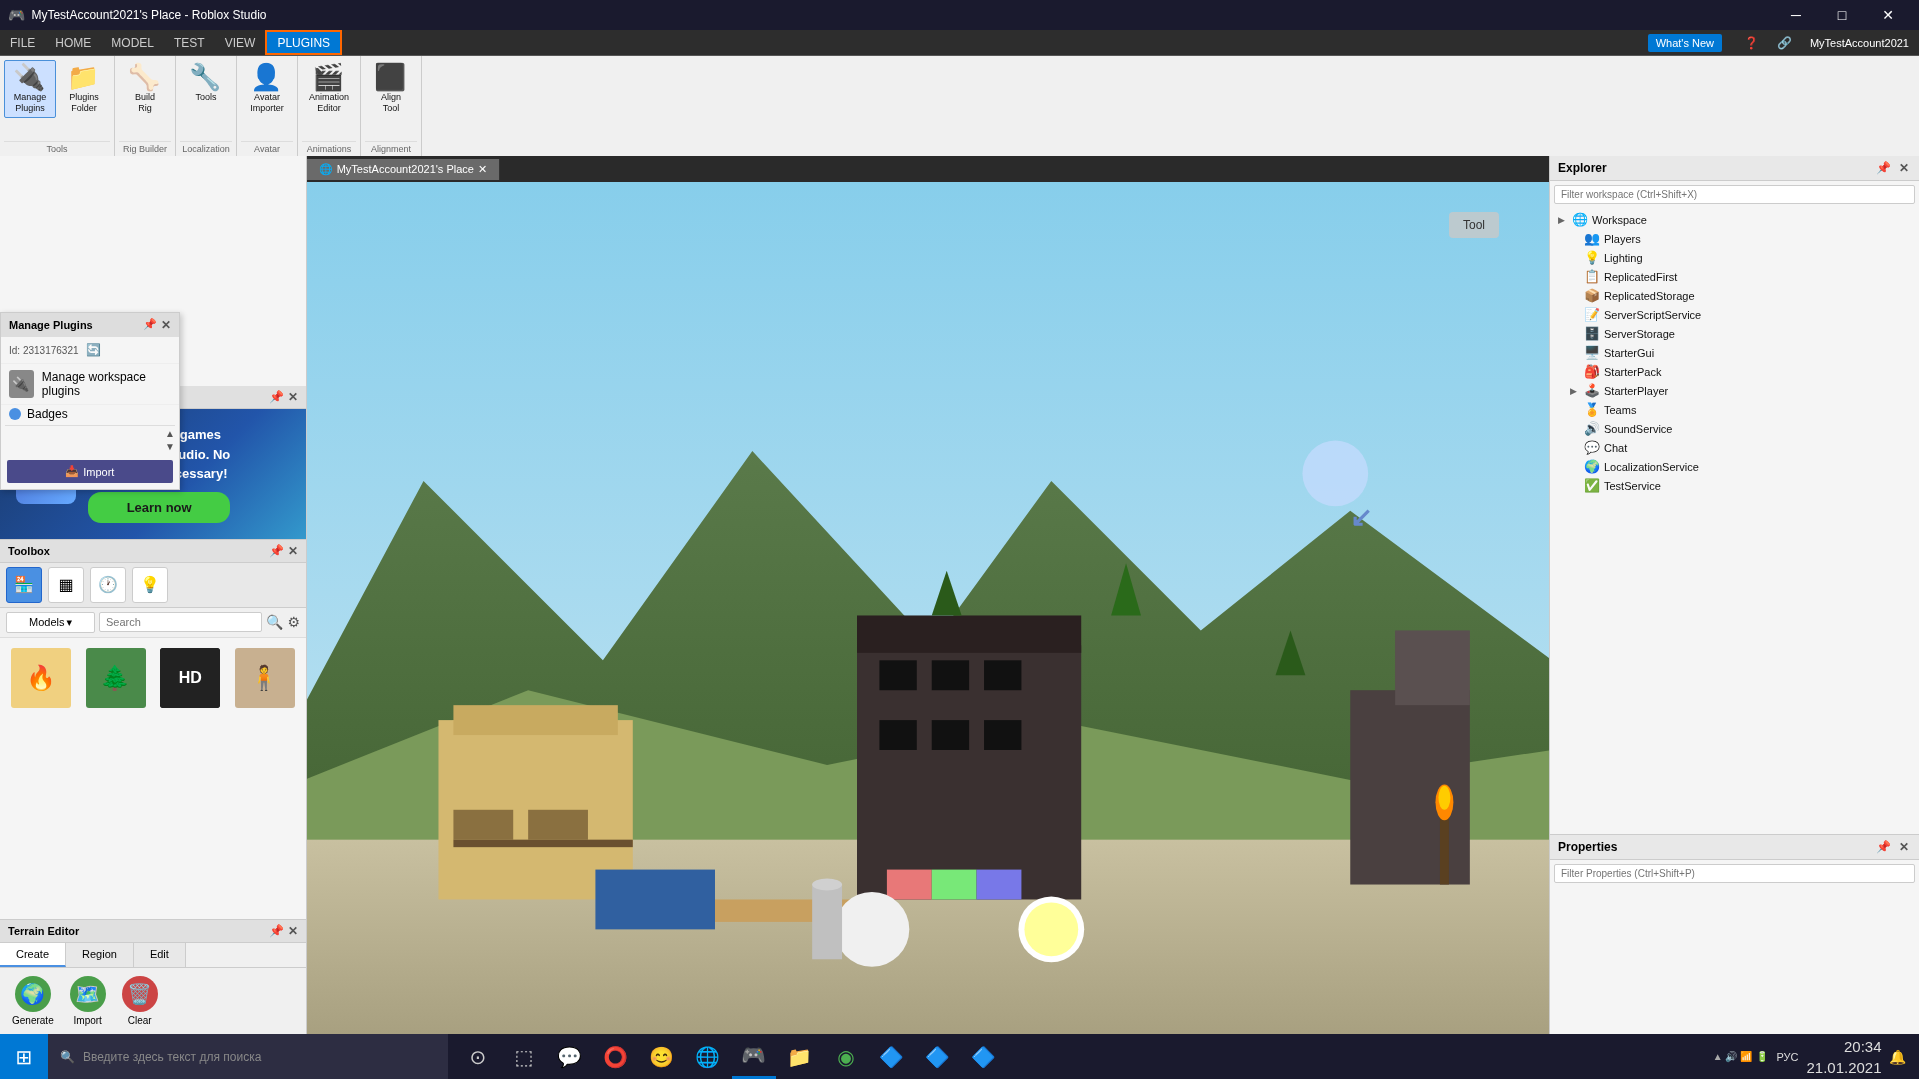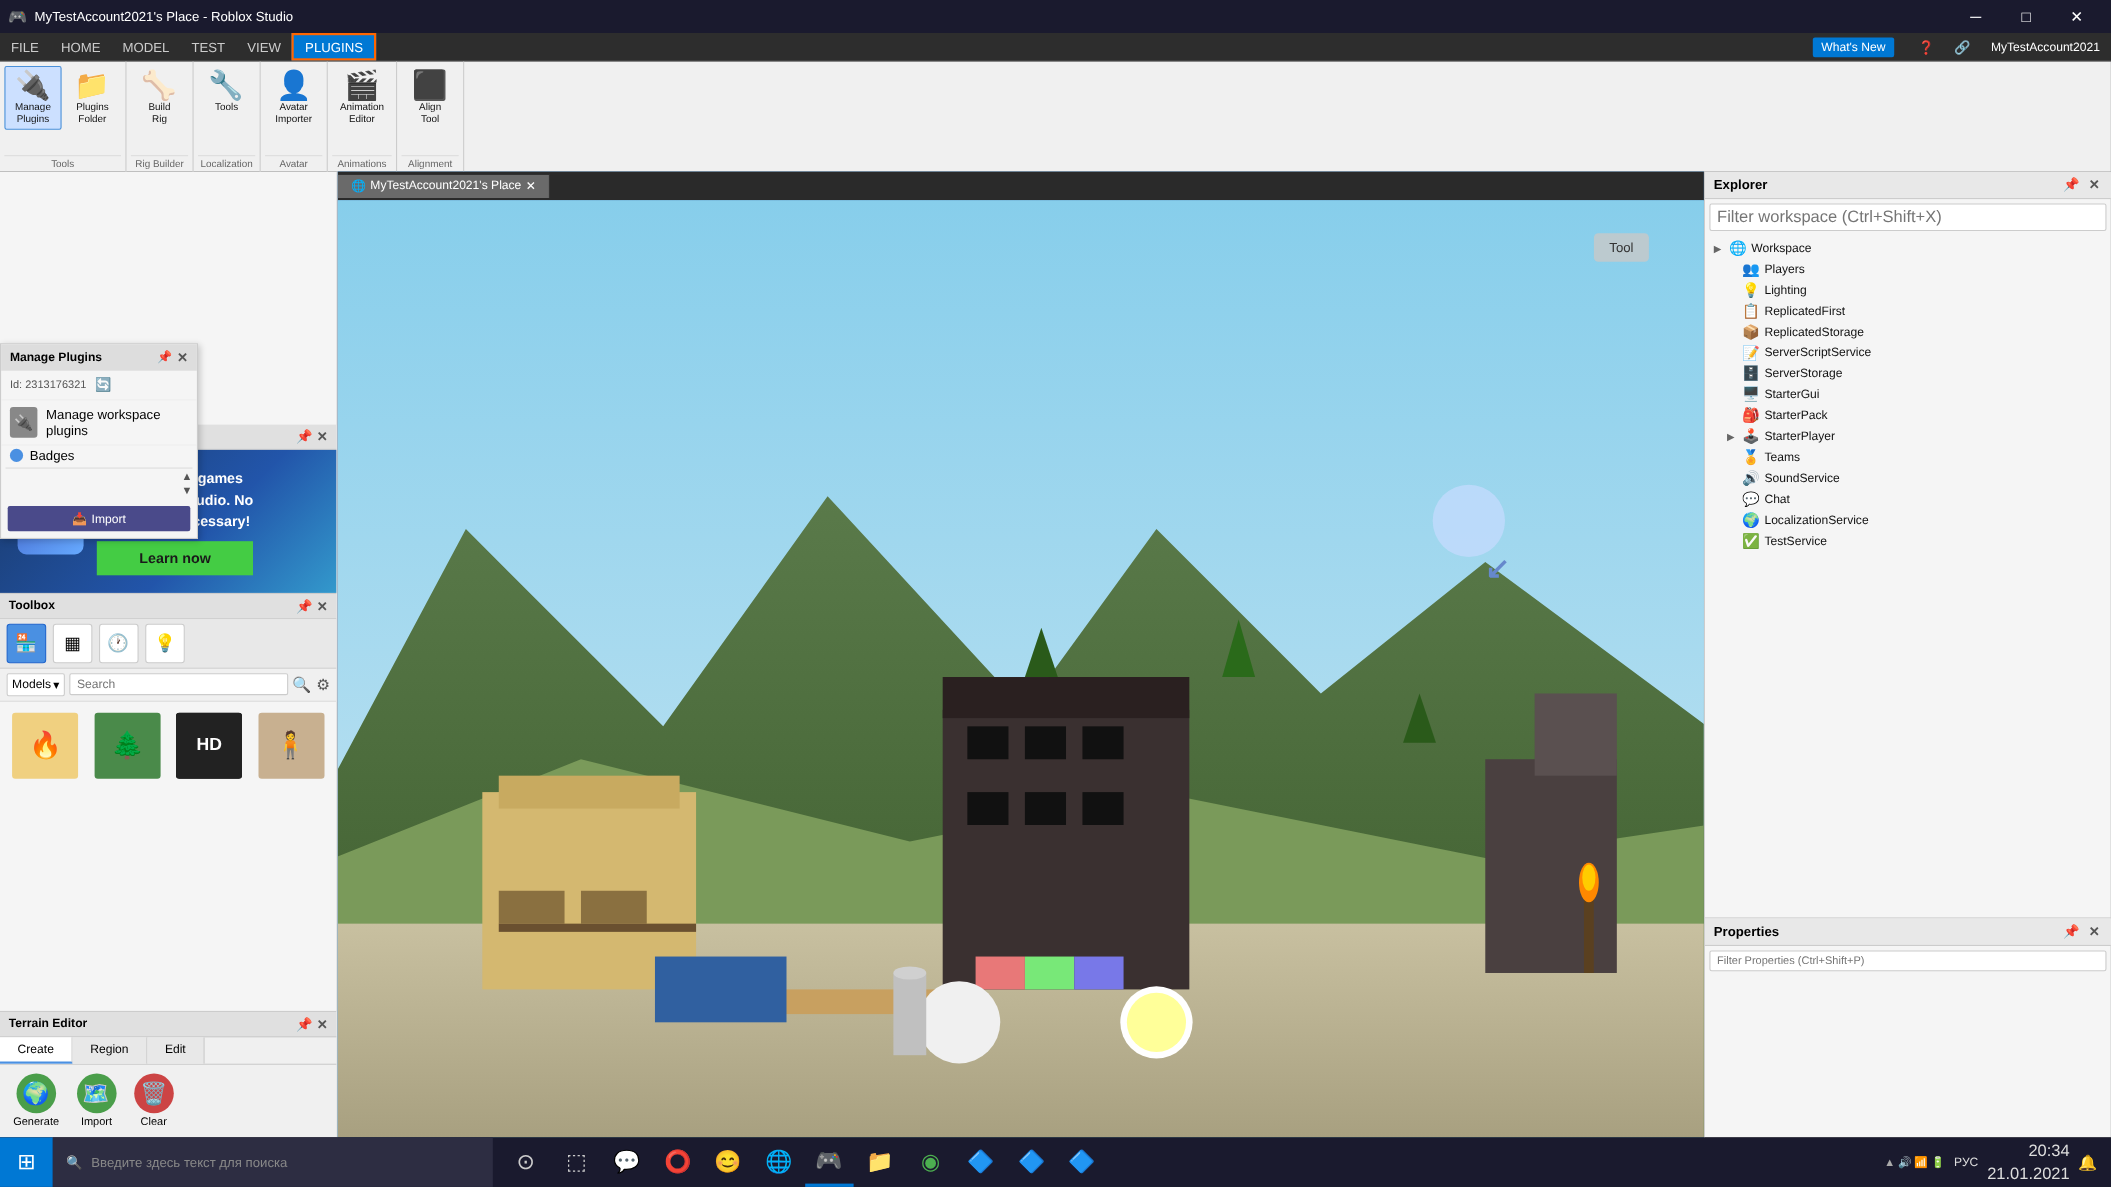--- a/index.html
+++ b/index.html
@@ -124,21 +124,21 @@
       line-height: 1.5;
     }
     .learn-now-btn {
       background: #44cc44;
       color: #1a1a1a;
       border: none;
       padding: 8px 18px;
       font-size: 13px;
       font-weight: bold;
       cursor: pointer;
-      border-radius: 0;
+      border-radius: 13px;
       margin-top: 8px;
     }
 
     
     #toolbox-section {
       flex: 1;
       display: flex;
       flex-direction: column;
       overflow: hidden;
     }
@@ -163,21 +163,21 @@
       display: flex;
       align-items: center;
       padding: 4px 6px;
       gap: 4px;
       background: #f0f0f0;
       border-bottom: 1px solid #ddd;
     }
     .category-select {
       background: #fff;
       border: 1px solid #ccc;
-      padding: 3px 4px;
+      padding: 3px 22px;
       font-size: 11px;
       cursor: pointer;
       border-radius: 2px;
       display: flex; align-items: center; gap: 2px;
     }
     .search-box {
       flex: 1;
       border: 1px solid #ccc;
       padding: 3px 6px;
       font-size: 11px;
@@ -308,21 +308,21 @@
       font-weight: bold;
       border-bottom: 1px solid #ccc;
       display: flex;
       align-items: center;
       justify-content: space-between;
     }
     .explorer-filter {
       margin: 4px;
       padding: 3px 6px;
       border: 1px solid #ccc;
-      font-size: 15px;
+      font-size: 10px;
       background: #fff;
       width: calc(100% - 8px);
       border-radius: 2px;
     }
     .explorer-tree {
       flex: 1;
       overflow-y: auto;
       padding: 2px 0;
     }
     .tree-item {

